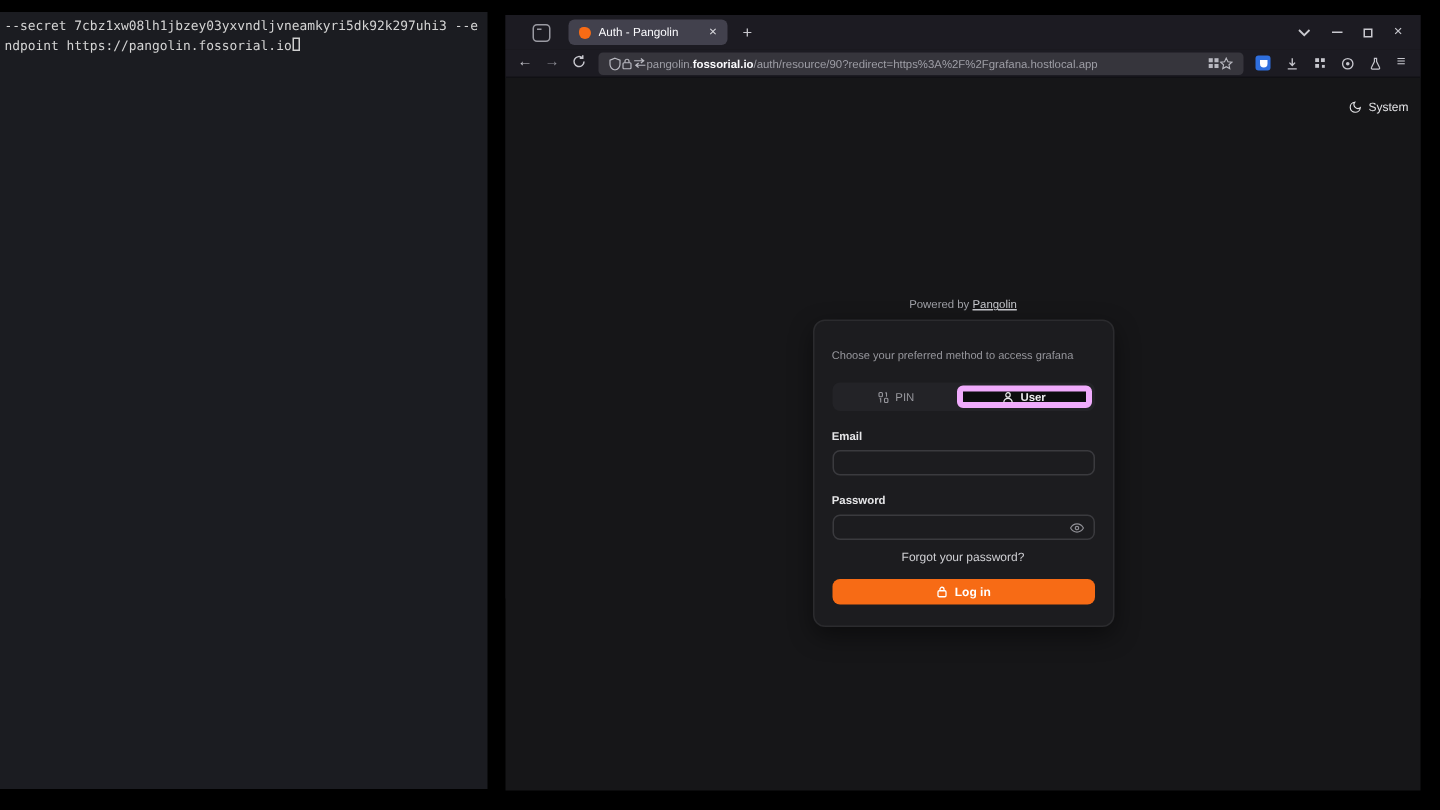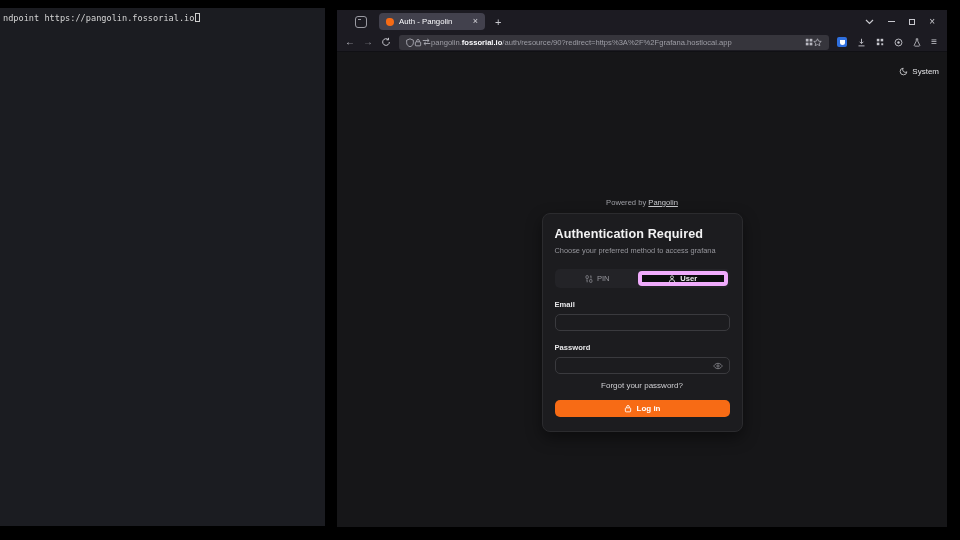--- a/index.html
+++ b/index.html
@@ -88,20 +88,21 @@
     background:#f76b15; color:#fff; font-size:8px; font-weight:bold;
     display:flex; align-items:center; justify-content:center; gap:5px;
     font-family:"Liberation Sans", sans-serif; }
 </style>
 </head>
 <body>
 
 <div id="screen">
 
   <div class="terminal">
+    <div class="term-line"><span>--secret 7cbz1xw08lh1jbzey03yxvndljvneamkyri5dk92k297uhi3 --e</span></div>
     <div class="term-line"><span>ndpoint https://pangolin.fossorial.io</span><span class="cursor"></span></div>
   </div>
 
   <div class="browser">
 
     <div class="tabbar">
       <div class="fxview"></div>
       <div class="tab">
         <span class="favicon"></span>
         <span class="tab-title">Auth - Pangolin</span>
@@ -187,21 +188,20 @@
         <svg width="9" height="9" viewBox="0 0 24 24">
             <path d="M21 12.8A9 9 0 1 1 11.2 3a7 7 0 0 0 9.8 9.8z" stroke="#e3e3e6" stroke-width="2" fill="none"></path>
           </svg>
         <span>System</span>
       </div>
 
       <div class="center-col">
         <div class="powered"><span>Powered by </span><a href="#">Pangolin</a></div>
 
         <div class="card">
-          <div class="card-title">Authentication Required</div>
           <div class="card-sub">Choose your preferred method to access grafana</div>
 
           <div class="seg">
             <div class="seg-tab">
               <svg width="8" height="8" viewBox="0 0 12 12">
                   <rect x="1.5" y="1" width="3.4" height="4.2" rx="1" stroke="#97979d" stroke-width="1.1" fill="none"></rect>
                   <path d="M9 1v4.2M8 1.8L9 1" stroke="#97979d" stroke-width="1.1" fill="none"></path>
                   <rect x="7" y="6.8" width="3.4" height="4.2" rx="1" stroke="#97979d" stroke-width="1.1" fill="none"></rect>
                   <path d="M3.2 6.8V11M2.2 7.6l1-0.8" stroke="#97979d" stroke-width="1.1" fill="none"></path>
                 </svg>

